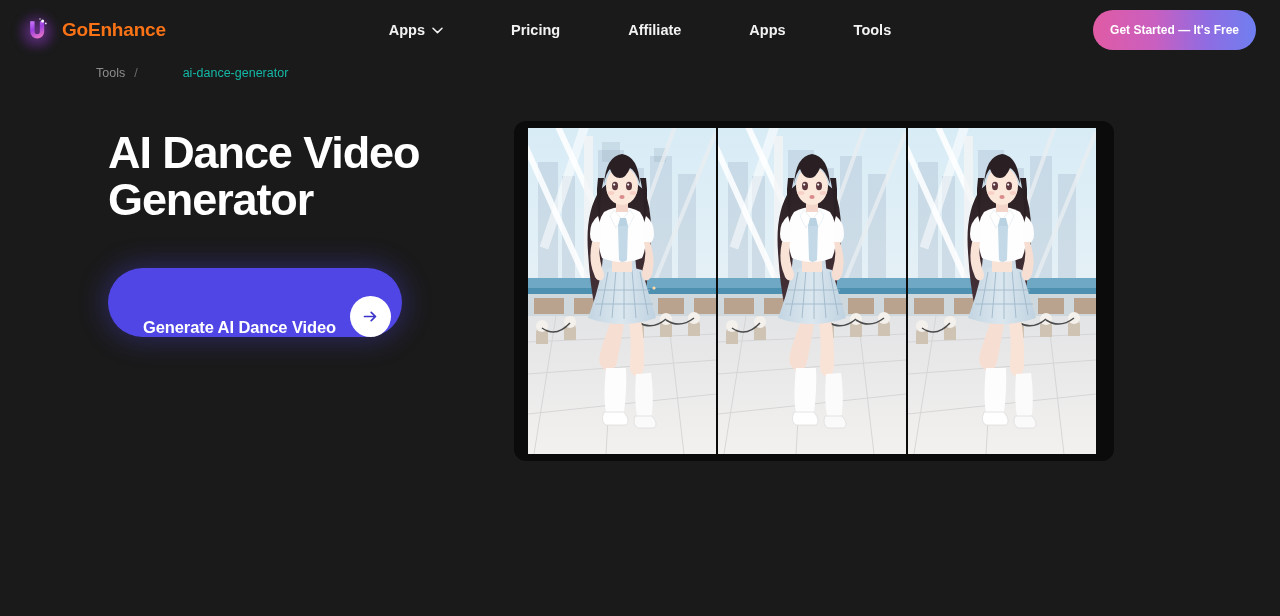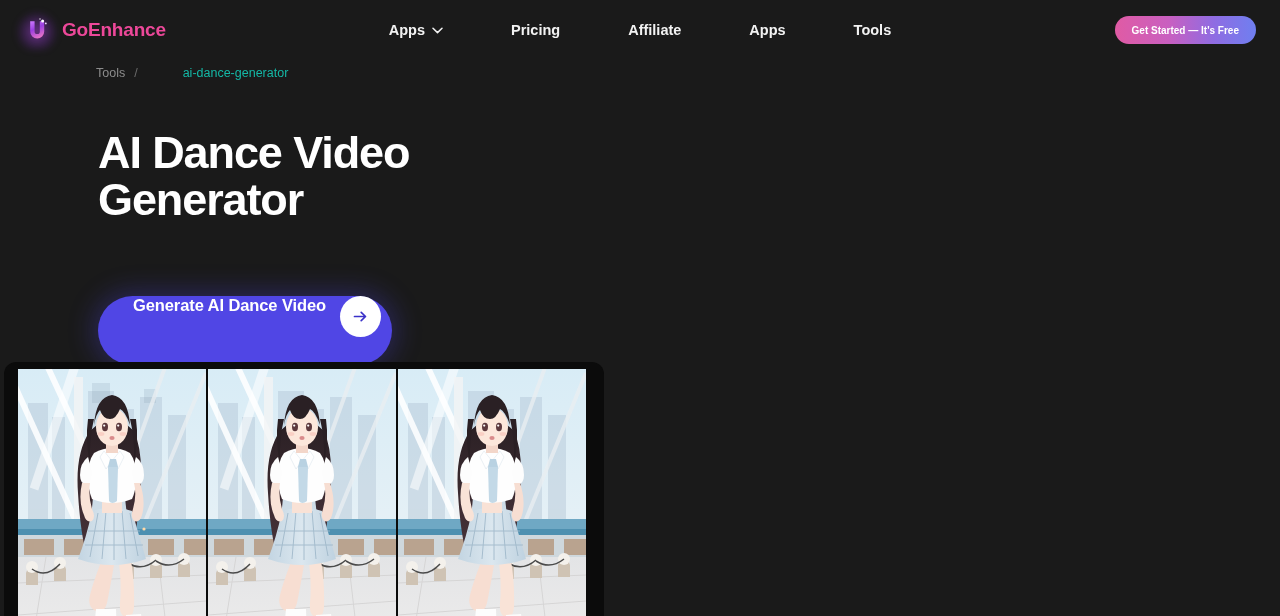--- a/index.html
+++ b/index.html
@@ -25,64 +25,63 @@
     width:30px; height:30px;
     display:flex; align-items:center; justify-content:center;
   }
   .logo-mark .glow {
     position:absolute; inset:-5px;
     background:radial-gradient(circle at 50% 55%, rgba(176,72,235,.55), rgba(120,40,190,.18) 55%, rgba(0,0,0,0) 72%);
     filter:blur(3px);
   }
   .logo-mark svg { position:relative; z-index:2; }
   .brand-name {
-    color:#ec4899; font-size:19px; font-weight:700; letter-spacing:-.2px;
+    color:#f97316; font-size:19px; font-weight:700; letter-spacing:-.2px;
   }
 
   .nav {
     position:absolute; left:0; right:0;
     display:flex; justify-content:center; align-items:center;
     gap:0; pointer-events:none;
   }
   .nav-inner { display:flex; align-items:flex-end; pointer-events:auto; }
   .nav-item {
     color:#f2f2f2; font-size:14.5px; font-weight:600;
     padding:0 34px; cursor:pointer;
     display:flex; align-items:center; gap:7px;
     white-space:nowrap;
   }
   .chev { display:block; width:11px; height:7px; }
 
   .cta-pill {
     margin-left:auto;
     position:relative; z-index:3;
-    height:28px; padding:0 17px;
+    height:40px; padding:0 17px;
     border-radius:999px;
     background:linear-gradient(90deg,#e05ba4 0%,#c95fc0 38%,#8f6ce2 70%,#6f7ff0 100%);
-    color:#fff; font-size:10px; font-weight:600;
+    color:#fff; font-size:12px; font-weight:600;
     display:flex; align-items:center; justify-content:center;
     cursor:pointer; border:none;
     white-space:nowrap;
   }
 
   
   .breadcrumb {
     padding:6px 0 0 96px;
     display:flex; align-items:center; gap:9px;
     font-size:12.5px;
   }
   .crumb-root { color:#8c8c8c; cursor:pointer; }
   .crumb-sep  { color:#6a6a6a; }
   .crumb-cur  { color:#14b8a6;margin-left:36px; }
 
   
   .hero {
     display:flex;
-    padding:44px 0 0 2px;
-    flex-direction:column;
+    padding:44px 0 0 12px;
   }
   .hero-left { width:500px; padding-left:96px; padding-top:6px; }
 
   .headline {
     color:#fff;
     font-size:45px;
     line-height:1.04;
     font-weight:700;
     letter-spacing:-1.1px;
     max-width:330px;
@@ -90,27 +89,27 @@
   .subcopy {
     margin-top:44px;
     color:#d6d6d6;
     font-size:14.5px;
     line-height:1.53;
     max-width:400px;
     font-weight:400;
   }
 
   .gen-btn {
-    margin-top:72px;
+    margin-top:44px;
     position:relative;
     width:294px; height:69px;
     border:none; cursor:pointer;
     border-radius:999px;
     background:#5046e5;
-    display:flex; align-items:flex-start;
+    display:flex; align-items:flex-end;
     padding:0 11px 0 35px;
     box-shadow:0 0 26px 5px rgba(80,70,229,.30);
   }
   .gen-btn-label {
     color:#fff; font-size:16.5px; font-weight:600; letter-spacing:-.1px;
     white-space:nowrap;
   }
   .gen-btn-circle {
     margin-left:auto;
     width:41px; height:41px; border-radius:50%;

